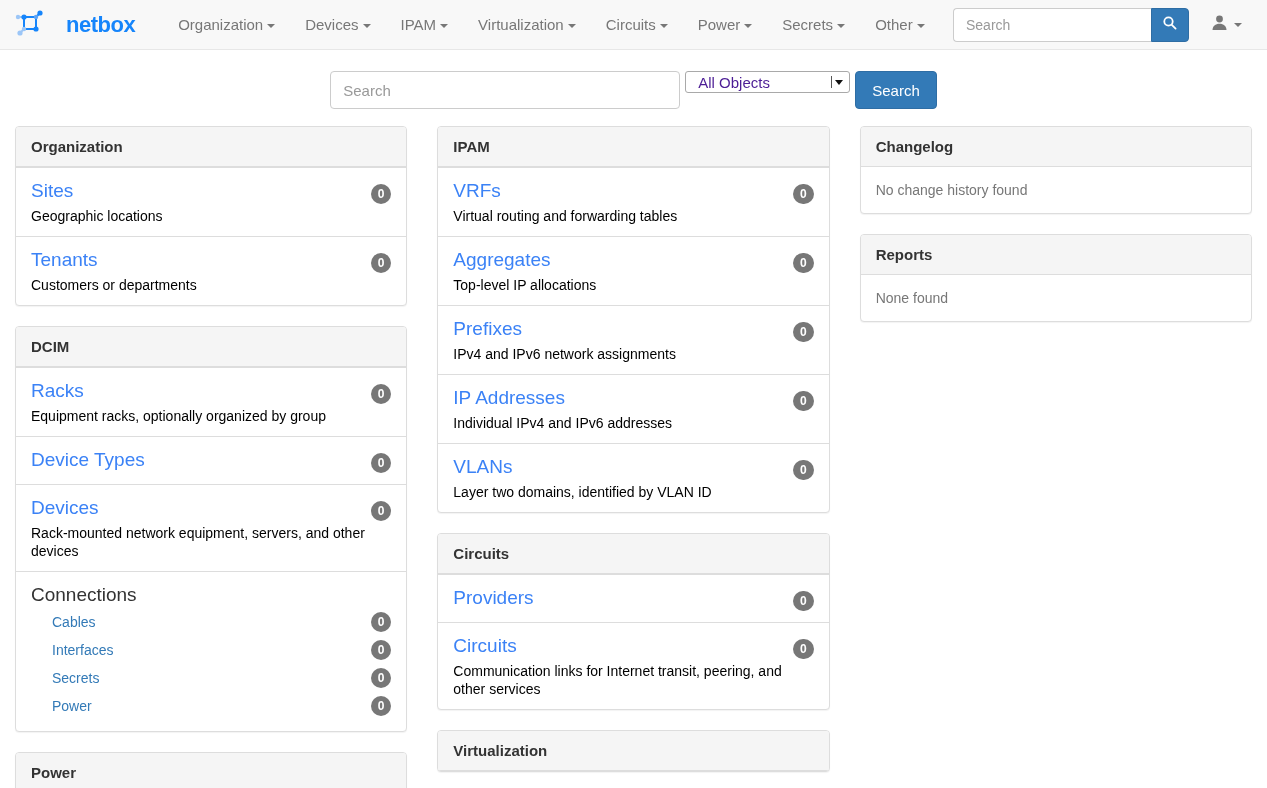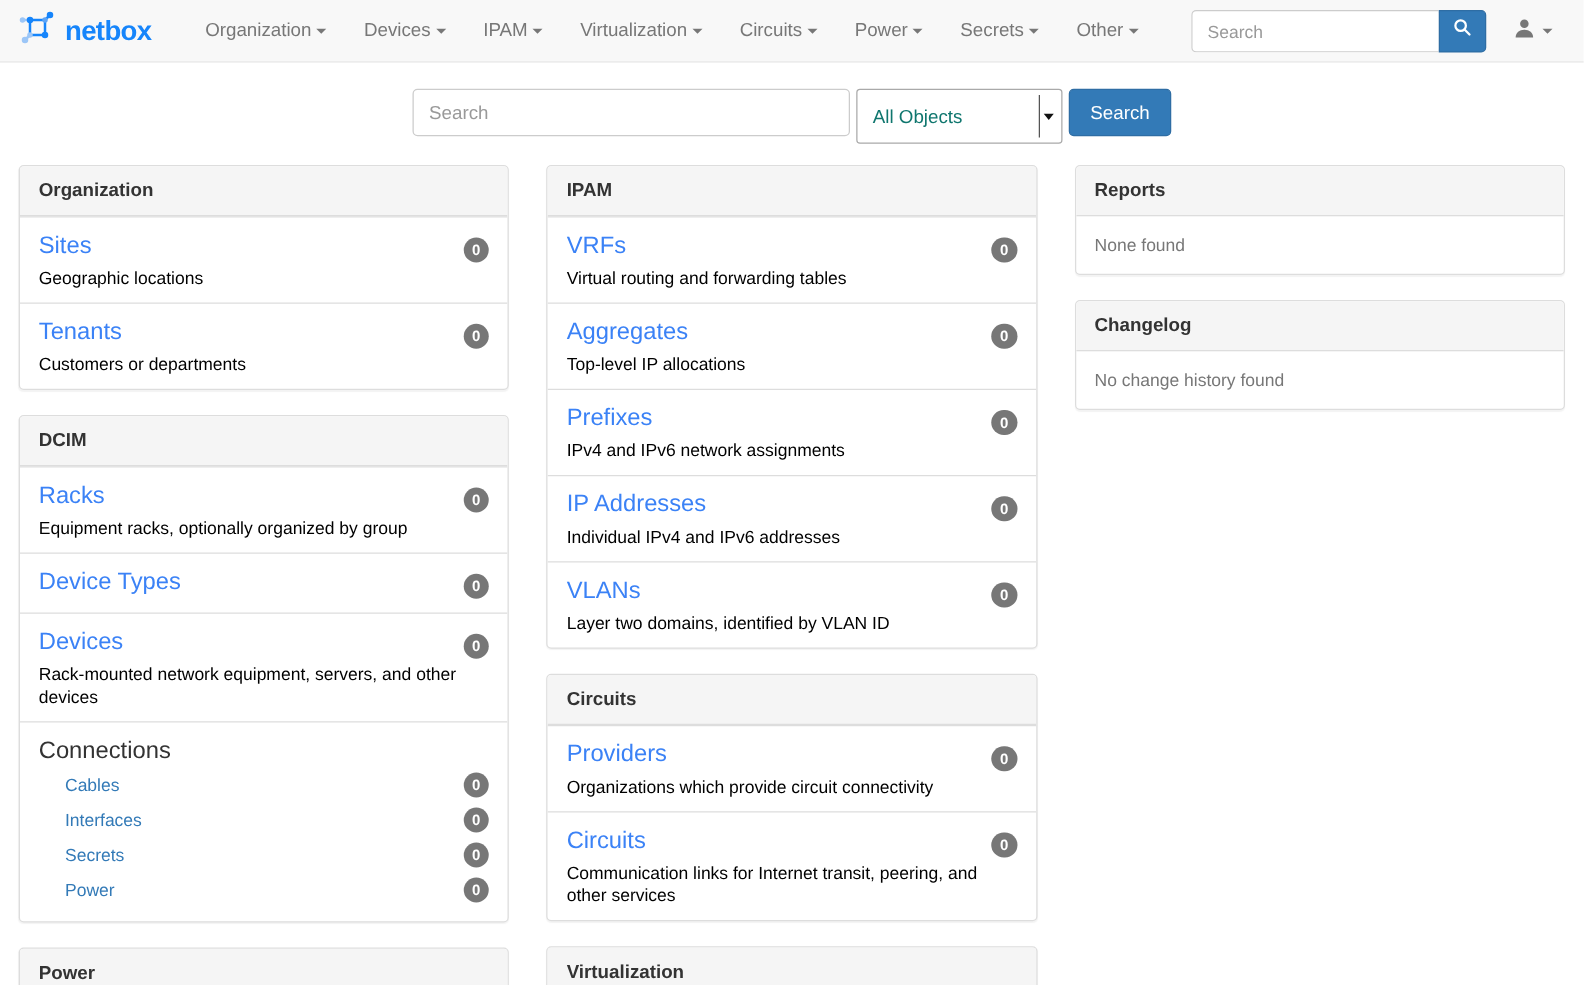--- a/index.html
+++ b/index.html
@@ -2,21 +2,21 @@
 <html><head>
 <meta charset="utf-8">
 <style>
   * { margin:0; padding:0; box-sizing:border-box; }
   html,body { width:1267px; height:788px; overflow:hidden; background:#fff;
               font-family:"Liberation Sans", sans-serif; color:#333; }
 
   
   .topnav { height:50px; background:#f8f8f8; border-bottom:1px solid #e7e7e7;
             display:flex; align-items:center; padding:0 15px; }
-  .brand { display:flex; align-items:center; gap:7px; cursor:pointer; margin-right:28px; }
+  .brand { display:flex; align-items:center; gap:21px; cursor:pointer; margin-right:28px; }
   .brand-text { color:#1685fb; font-weight:bold; font-size:22px; letter-spacing:-0.5px; }
   .nav-menu { display:flex; align-items:center; height:50px; }
   .nav-item { color:#777; font-size:15px; padding:0 15px; height:50px; line-height:50px;
               cursor:pointer; white-space:nowrap; }
   .caret { display:inline-block; width:0; height:0; margin-left:4px; vertical-align:middle;
            border-left:4px solid transparent; border-right:4px solid transparent;
            border-top:4px solid #777; }
   .nav-right { margin-left:auto; display:flex; align-items:center; }
   .nav-search { display:flex; }
   .nav-search input { width:198px; height:34px; border:1px solid #ccc; border-right:none;
@@ -28,23 +28,23 @@
                     cursor:pointer; }
   .user-menu { display:flex; align-items:center; padding:0 10px 0 22px; cursor:pointer; }
   .user-menu .caret { margin-left:6px; }
 
   
   .quick-search { display:flex; justify-content:center; align-items:stretch; margin-top:21px; }
   .qs-input { width:350px; height:38px; border:1px solid #ccc; border-radius:4px;
               padding:6px 12px; font-size:15px; color:#555; outline:none;
               font-family:"Liberation Sans", sans-serif; }
   .qs-input::placeholder { color:#999; }
-  .qs-select { width:165px; height:44px; border:1px solid #a9a9a9; border-radius:3px;
+  .qs-select { width:165px; height:22px; border:1px solid #a9a9a9; border-radius:3px;
                margin-left:5px; background:#fff; position:relative; cursor:pointer;
-               font-size:15px; color:#0f766e; display:flex; align-items:center; padding:0 12px; }
+               font-size:15px; color:#4c1d95; display:flex; align-items:center; padding:0 12px; }
   .qs-select .sel-strip { position:absolute; top:4px; bottom:4px; right:5px; width:13px;
                           border-left:1px solid #555; display:flex; align-items:center;
                           justify-content:flex-end; }
   .qs-select .sel-caret { width:0; height:0; border-left:4px solid transparent;
                           border-right:4px solid transparent; border-top:5px solid #111;
                           margin-right:1px; }
   .qs-btn { height:38px; margin-left:5px; background:#337ab7; border:1px solid #2e6da4;
             border-radius:4px; color:#fff; font-size:15px; padding:0 16px; cursor:pointer;
             font-family:"Liberation Sans", sans-serif; }
 
@@ -256,42 +256,41 @@
       </div>
     </div>
 
     <div class="panel">
       <div class="panel-heading">Circuits</div>
       <div class="list-item">
         <div class="item-head">
           <a class="item-title">Providers</a>
           <span class="badge">0</span>
         </div>
-        <div class="item-desc">Organizations which provide circuit connectivity</div>
       </div>
       <div class="list-item">
         <div class="item-head">
           <a class="item-title">Circuits</a>
           <span class="badge">0</span>
         </div>
         <div class="item-desc">Communication links for Internet transit, peering, and other services</div>
       </div>
     </div>
 
     <div class="panel">
       <div class="panel-heading">Virtualization</div>
 
     </div>
   </div>
 
   <div class="col">
+
+    <div class="panel">
+      <div class="panel-heading">Changelog</div>
+      <div class="panel-body">No change history found</div>
+    </div>
 
     <div class="panel">
       <div class="panel-heading">Reports</div>
       <div class="panel-body">None found</div>
     </div>
-
-    <div class="panel">
-      <div class="panel-heading">Changelog</div>
-      <div class="panel-body">No change history found</div>
-    </div>
   </div>
 </div>
 
 </body></html>

